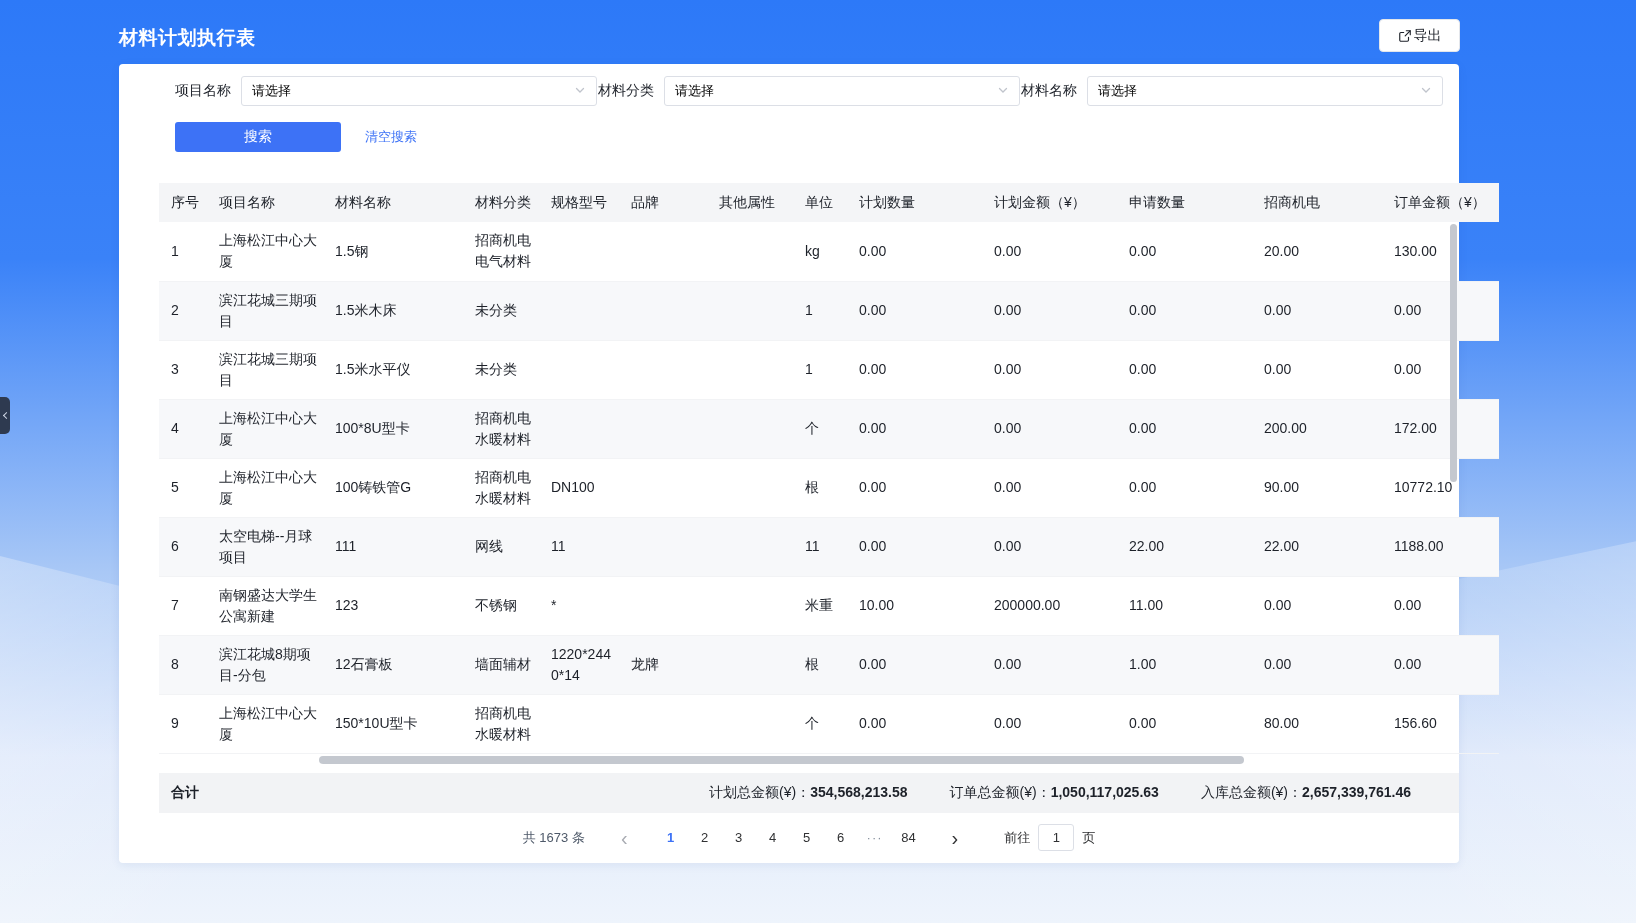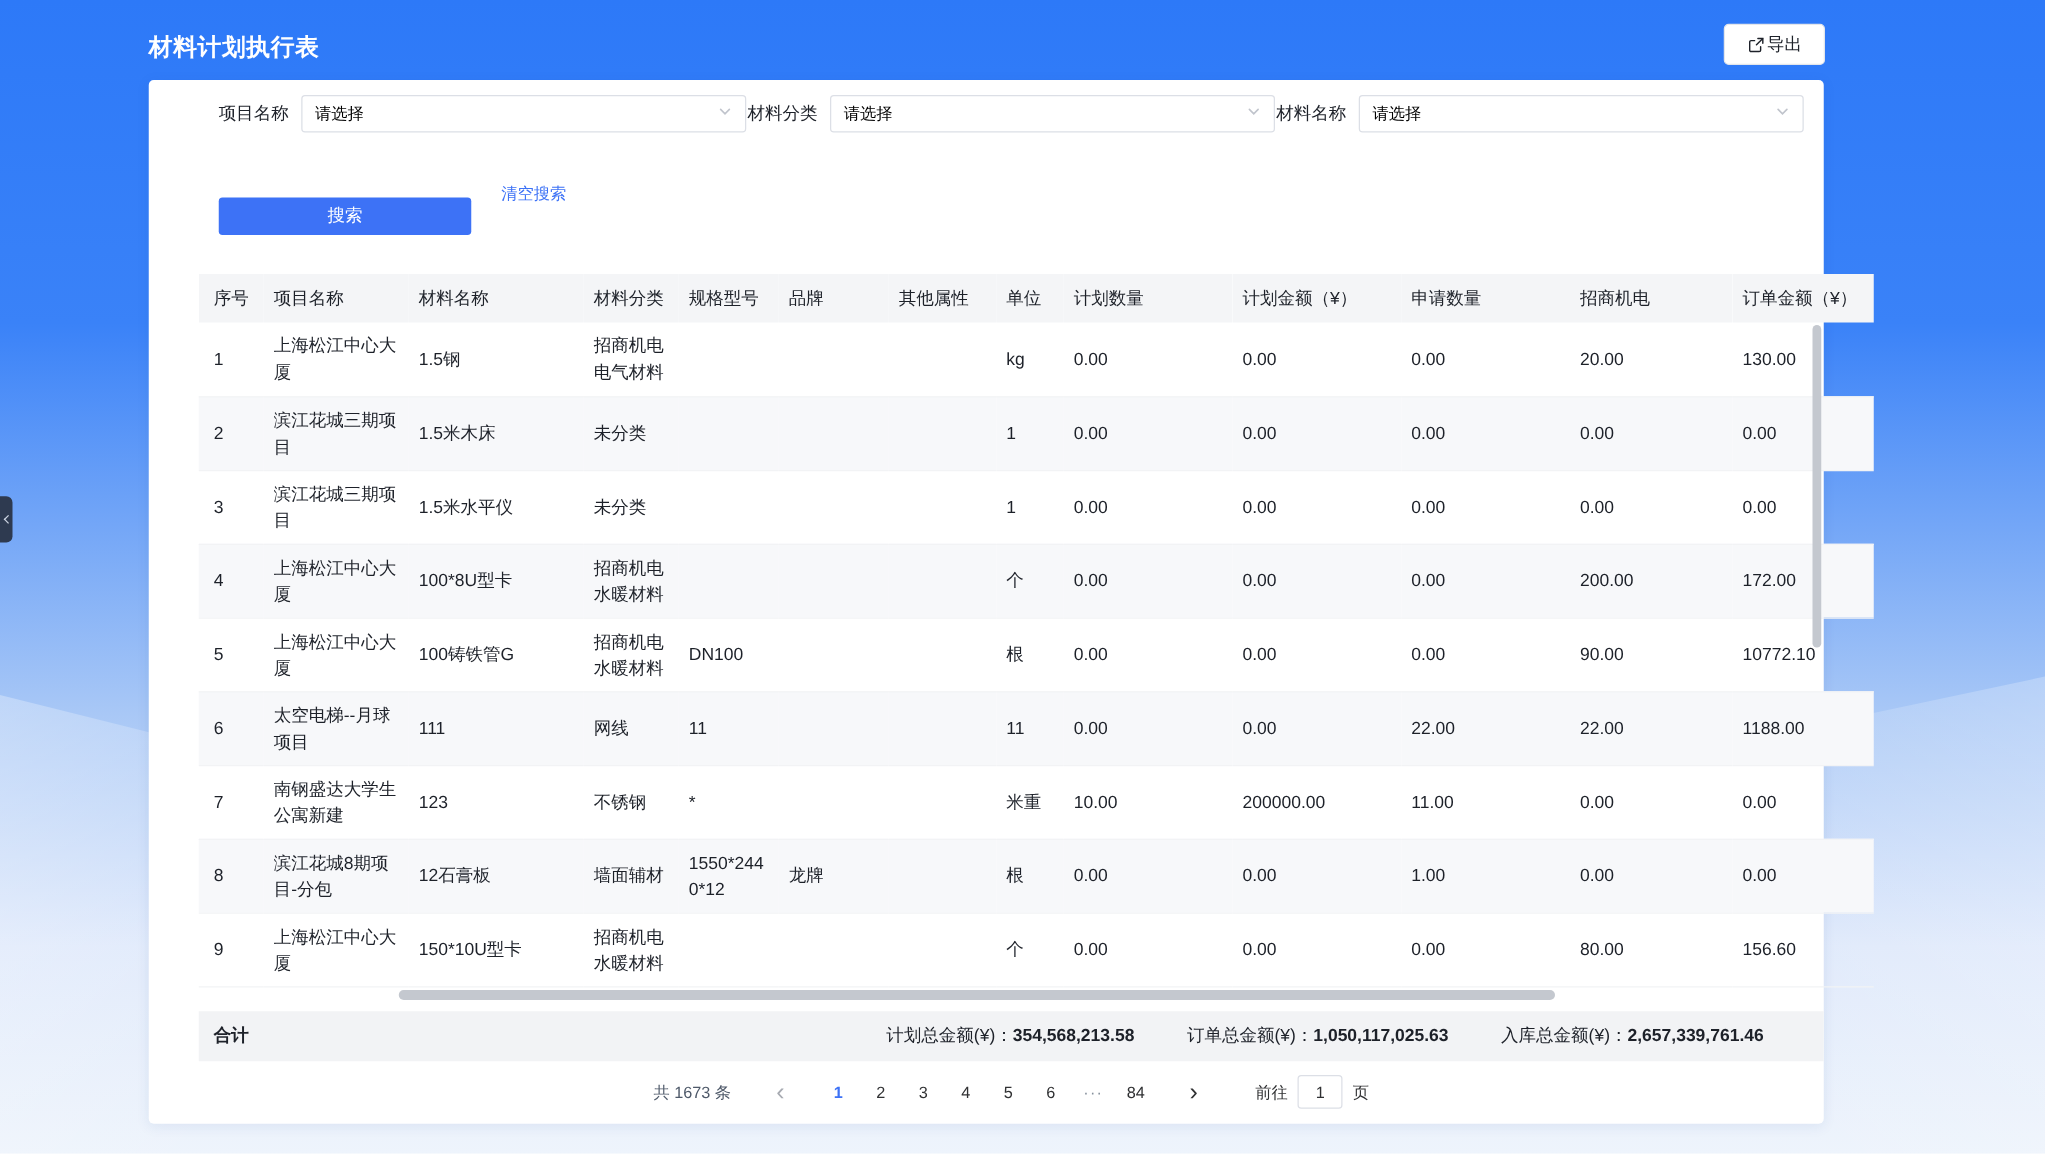--- a/index.html
+++ b/index.html
@@ -57,23 +57,23 @@
   .filter-label { font-size:14px; color:#1d2129; white-space:nowrap; }
   .select {
     width:356px; height:30px;
     border:1px solid #dcdfe6; border-radius:3px; background:#fff;
     display:flex; align-items:center; justify-content:space-between;
     padding:0 10px; cursor:pointer;
   }
   .select .ph { color:#000000; font-size:13px; }
   .actions-row { margin-top:16px; display:flex; align-items:center; gap:24px; }
   .search-btn {
-    width:202px; height:30px;
+    width:166px; height:30px;
     background:#3d72f6; color:#fff; border:none; border-radius:3px;
-    font-size:14px; cursor:pointer; font-family: inherit; margin-top: 36px;
+    font-size:14px; cursor:pointer; font-family: inherit;
   }
   .clear-link { color:#3d72f6; font-size:13px; cursor:pointer; background:none; border:none; font-family:inherit; }
 
   
   .table-wrap { position:relative; margin-top:17px; }
   table { width:100%; border-collapse:collapse; table-layout:fixed; }
   .c0{width:52px}.c1{width:116px}.c2{width:140px}.c3{width:76px}.c4{width:80px}
   .c5{width:88px}.c6{width:86px}.c7{width:54px}.c8{width:135px}.c9{width:135px}
   .c10{width:135px}.c11{width:130px}.c12{width:113px}
   thead th {
@@ -350,21 +350,21 @@
               <td class="c9">200000.00</td>
               <td class="c10">11.00</td>
               <td class="c11">0.00</td>
               <td class="c12">0.00</td>
             </tr>
             <tr>
               <td class="c0">8</td>
               <td class="c1">滨江花城8期项目-分包</td>
               <td class="c2">12石膏板</td>
               <td class="c3">墙面辅材</td>
-              <td class="c4">1550*2440*12</td>
+              <td class="c4">1220*2440*14</td>
               <td class="c5">龙牌</td>
               <td class="c6"></td>
               <td class="c7">根</td>
               <td class="c8">0.00</td>
               <td class="c9">0.00</td>
               <td class="c10">1.00</td>
               <td class="c11">0.00</td>
               <td class="c12">0.00</td>
             </tr>
             <tr>

